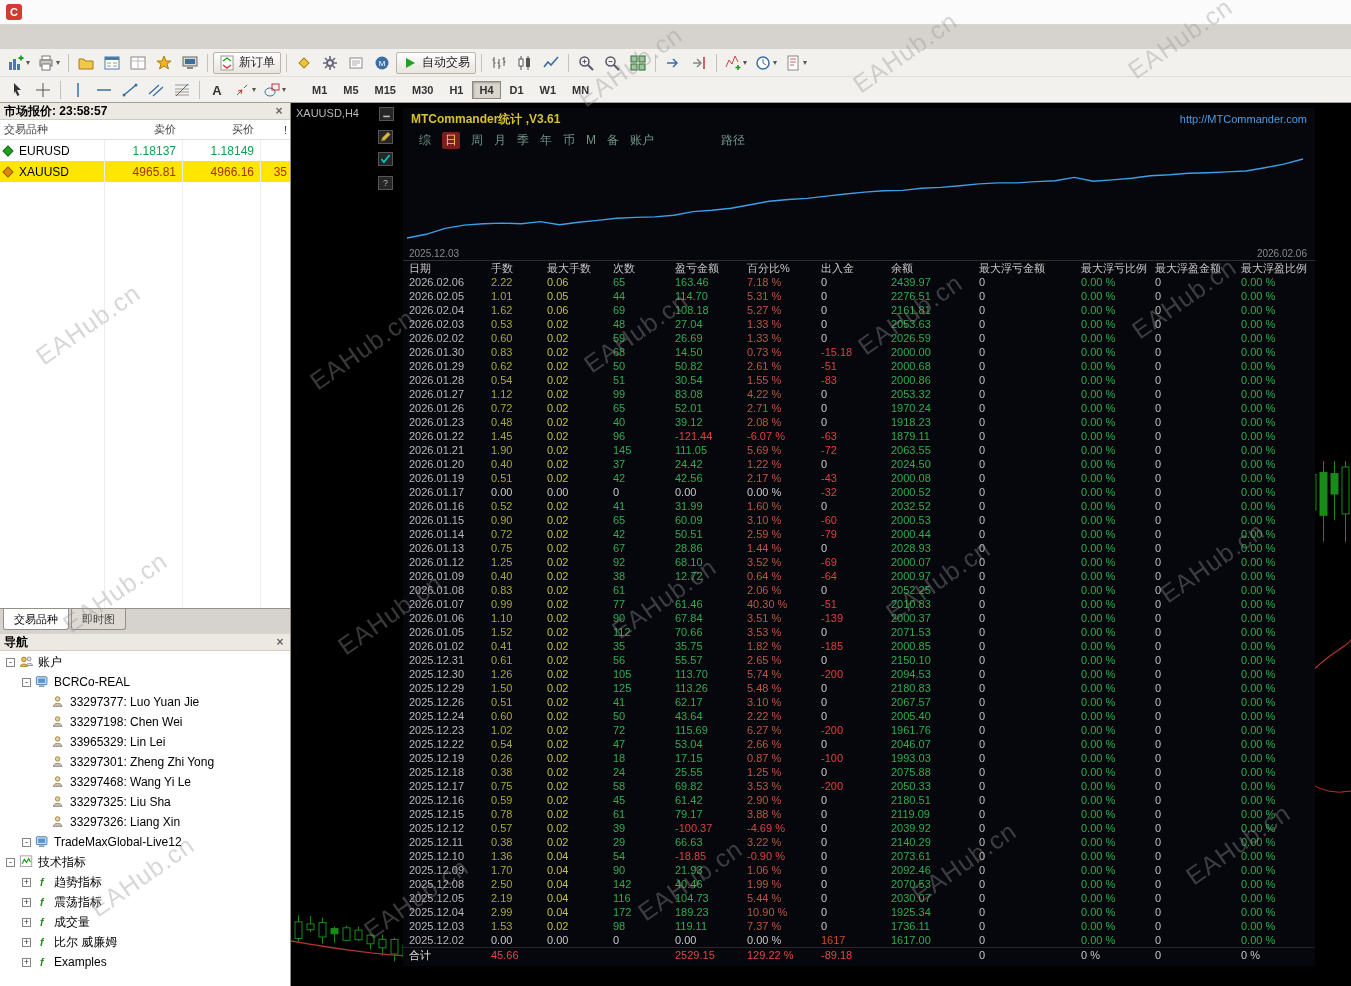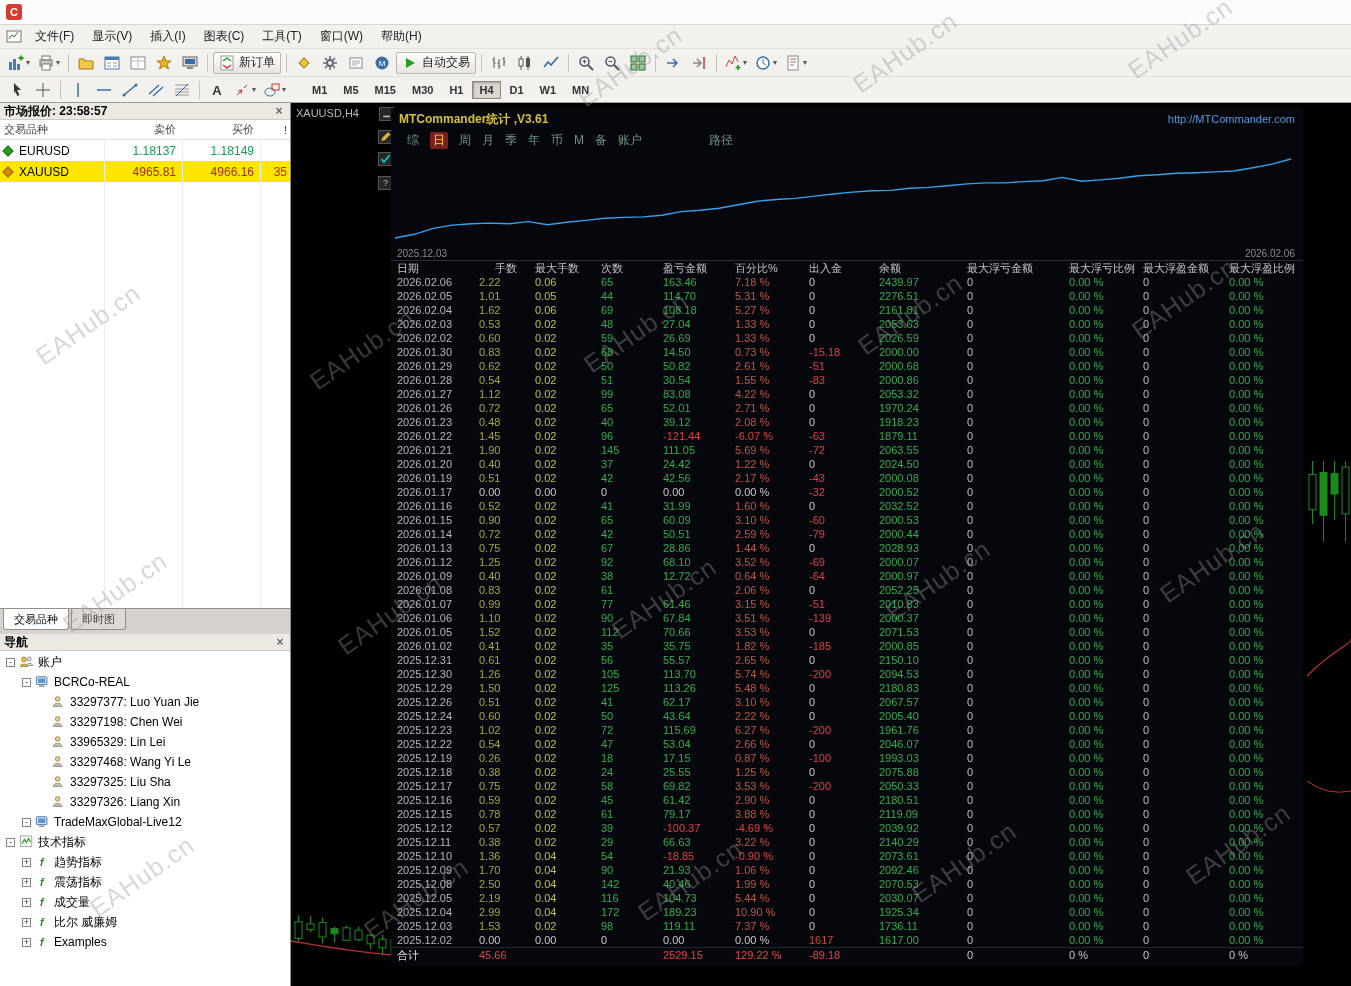--- a/index.html
+++ b/index.html
@@ -55,21 +55,21 @@
   .tree-row{height:20px;display:flex;align-items:center;font-size:12px;color:#000;white-space:nowrap}
   .toggle{width:9px;height:9px;border:1px solid #848484;background:#fff;font-size:9px;line-height:7px;
           text-align:center;color:#333;margin-right:4px;flex:none}
   .ticon14{width:15px;height:14px;margin-right:4px;flex:none}
   
   .chart-region{position:absolute;left:291px;top:103px;width:1060px;height:883px;background:#000;overflow:hidden}
   .chart-label{position:absolute;left:5px;top:4px;color:#b9b9b9;font-size:11px;z-index:2}
   .mini-btn{position:absolute;width:15px;height:14px;background:#262626;border:1px solid #555;
             display:flex;align-items:center;justify-content:center;z-index:2}
   
-  .mtc{position:absolute;left:100px;top:5px;width:912px;height:858px;background:#06060d;z-index:5}
+  .mtc{position:absolute;left:112px;top:5px;width:912px;height:858px;background:#06060d;z-index:5}
   .mtc-head{height:22px;display:flex;align-items:center;padding:0 8px}
   .mtc-title{color:#d6c22e;font-size:12px;font-weight:bold}
   .mtc-url{margin-left:auto;color:#4f9ddd;font-size:11px}
   .mtc-tabs{height:20px;display:flex;align-items:center;padding-left:16px;gap:11px}
   .mtc-tab{color:#6f9585;font-size:12px}
   .mtc-tab.active{background:#7a1f1f;color:#ffd040;padding:0 3px;border-radius:2px}
   .mtc-tab.path{margin-left:56px}
   .mtc-chart{position:relative;height:111px;border-bottom:1px solid #2e2e3a}
   .mtc-date{position:absolute;bottom:1px;font-size:10px;color:#8a8a8a}
   .mtc-colhead,.mtc-row,.mtc-total{display:flex;height:14px;line-height:14px;font-size:11px;
@@ -86,35 +86,20 @@
 </style>
 </head>
 <body>
 
 <div class="app">
 
   <div class="titlebar">
     <span class="app-ico">C</span>
   </div>
 
-  <div class="menubar">
-    <span class="menu-ico" id="menu-ico"><svg width="16" height="16" viewBox="0 0 16 16" xmlns="http://www.w3.org/2000/svg">
-          <rect x="1" y="2" width="14" height="11" fill="#fff" stroke="#777"></rect>
-          <path d="M3 10l3-4 2 2 4-5" stroke="#2a7a2a" fill="none"></path>
-        </svg></span>
-    <span id="menu-items" style="display:flex">
-        <span class="menu-item">文件(F)</span>
-        <span class="menu-item">显示(V)</span>
-        <span class="menu-item">插入(I)</span>
-        <span class="menu-item">图表(C)</span>
-        <span class="menu-item">工具(T)</span>
-        <span class="menu-item">窗口(W)</span>
-        <span class="menu-item">帮助(H)</span>
-      </span>
-  </div>
 
   <div class="toolbar" id="toolbar-main">
       <span class="tbtn">
         <span class="ticon"><svg width="16" height="16" viewBox="0 0 16 16" xmlns="http://www.w3.org/2000/svg">
             <rect x="1" y="7" width="3" height="8" fill="#4a7ab5"></rect>
             <rect x="5" y="4" width="3" height="11" fill="#4a7ab5"></rect>
             <rect x="9" y="9" width="3" height="6" fill="#4a7ab5"></rect>
             <path d="M10.5 3h5M13 0.5v5" stroke="#1f9d1f" stroke-width="1.8" fill="none"></path>
           </svg></span>
         <span class="caret">▾</span>
@@ -420,20 +405,28 @@
             </svg></span>
           <span>33297198: Chen Wei</span>
         </div>
         <div class="tree-row" style="padding-left: 38px;">
           <span style="width: 13px; flex: 0 0 auto;"></span>
           <span class="ticon14"><svg width="15" height="14" viewBox="0 0 16 16" xmlns="http://www.w3.org/2000/svg">
               <circle cx="7" cy="4.5" r="2.6" fill="#e8d08a" stroke="#98824a"></circle>
               <path d="M2 13c0-4.5 10-4.5 10 0z" fill="#c9c2b4" stroke="#8a8478"></path>
             </svg></span>
           <span>33965329: Lin Lei</span>
+        </div>
+        <div class="tree-row" style="padding-left: 38px;">
+          <span style="width: 13px; flex: 0 0 auto;"></span>
+          <span class="ticon14"><svg width="15" height="14" viewBox="0 0 16 16" xmlns="http://www.w3.org/2000/svg">
+              <circle cx="7" cy="4.5" r="2.6" fill="#e8d08a" stroke="#98824a"></circle>
+              <path d="M2 13c0-4.5 10-4.5 10 0z" fill="#c9c2b4" stroke="#8a8478"></path>
+            </svg></span>
+          <span>33297301: Zheng Zhi Yong</span>
         </div>
         <div class="tree-row" style="padding-left: 38px;">
           <span style="width: 13px; flex: 0 0 auto;"></span>
           <span class="ticon14"><svg width="15" height="14" viewBox="0 0 16 16" xmlns="http://www.w3.org/2000/svg">
               <circle cx="7" cy="4.5" r="2.6" fill="#e8d08a" stroke="#98824a"></circle>
               <path d="M2 13c0-4.5 10-4.5 10 0z" fill="#c9c2b4" stroke="#8a8478"></path>
             </svg></span>
           <span>33297468: Wang Yi Le</span>
         </div>
         <div class="tree-row" style="padding-left: 38px;">
@@ -732,21 +725,21 @@
         </div>
       <div class="mtc-chart">
         <svg id="equity-svg" width="904" height="98">
             <polyline points="4.0,88.0 23.1,84.3 42.1,78.4 61.2,75.1 80.3,73.8 99.3,73.1 118.4,73.7 137.4,71.6 156.5,74.8 175.6,72.3 194.6,70.4 213.7,68.2 232.8,67.4 251.8,66.9 270.9,65.2 290.0,61.6 309.0,60.2 328.1,58.3 347.1,54.8 366.2,51.2 385.3,49.5 404.3,48.4 423.4,46.1 442.5,44.0 461.5,42.1 480.6,40.8 499.7,40.4 518.7,38.3 537.8,37.4 556.9,35.8 575.9,33.9 595.0,32.9 614.0,32.9 633.1,31.6 652.2,30.8 671.2,27.4 690.3,31.2 709.4,29.9 728.4,28.3 747.5,25.7 766.6,24.8 785.6,23.2 804.7,22.7 823.7,21.9 842.8,21.0 861.9,17.7 880.9,14.1 900.0,9.0 " fill="none" stroke="#3aa0e8" stroke-width="1.4"></polyline>
           </svg>
         <span class="mtc-date" style="left:6px">2025.12.03</span>
         <span class="mtc-date" style="right:8px">2026.02.06</span>
       </div>
       <div class="mtc-colhead" id="mtc-colhead">
           <span class="mtc-cell" style="width: 82px;">日期</span>
-          <span class="mtc-cell" style="width: 56px; text-align: center;">手数</span>
+          <span class="mtc-cell" style="width: 56px;">手数</span>
           <span class="mtc-cell" style="width: 66px;">最大手数</span>
           <span class="mtc-cell" style="width: 62px;">次数</span>
           <span class="mtc-cell" style="width: 72px;">盈亏金额</span>
           <span class="mtc-cell" style="width: 74px;">百分比%</span>
           <span class="mtc-cell" style="width: 70px;">出入金</span>
           <span class="mtc-cell" style="width: 88px;">余额</span>
           <span class="mtc-cell" style="width: 102px;">最大浮亏金额</span>
           <span class="mtc-cell" style="width: 74px;">最大浮亏比例</span>
           <span class="mtc-cell" style="width: 86px;">最大浮盈金额</span>
           <span class="mtc-cell" style="width: 76px;">最大浮盈比例</span>
@@ -1073,21 +1066,21 @@
             <span class="mtc-cell" style="width: 74px; color: rgb(47, 174, 78);">0.00 %</span>
             <span class="mtc-cell" style="width: 86px; color: rgb(192, 192, 192);">0</span>
             <span class="mtc-cell" style="width: 76px; color: rgb(47, 174, 78);">0.00 %</span>
           </div>
           <div class="mtc-row">
             <span class="mtc-cell" style="width: 82px; color: rgb(184, 184, 184);">2026.01.07</span>
             <span class="mtc-cell" style="width: 56px; color: rgb(168, 168, 56);">0.99</span>
             <span class="mtc-cell" style="width: 66px; color: rgb(194, 194, 64);">0.02</span>
             <span class="mtc-cell" style="width: 62px; color: rgb(47, 174, 78);">77</span>
             <span class="mtc-cell" style="width: 72px; color: rgb(47, 174, 78);">61.46</span>
-            <span class="mtc-cell" style="width: 74px; color: rgb(188, 90, 64);">3.15 %</span>
+            <span class="mtc-cell" style="width: 74px; color: rgb(188, 90, 64);">40.30 %</span>
             <span class="mtc-cell" style="width: 70px; color: rgb(224, 64, 64);">-51</span>
             <span class="mtc-cell" style="width: 88px; color: rgb(47, 174, 78);">2010.83</span>
             <span class="mtc-cell" style="width: 102px; color: rgb(192, 192, 192);">0</span>
             <span class="mtc-cell" style="width: 74px; color: rgb(47, 174, 78);">0.00 %</span>
             <span class="mtc-cell" style="width: 86px; color: rgb(192, 192, 192);">0</span>
             <span class="mtc-cell" style="width: 76px; color: rgb(47, 174, 78);">0.00 %</span>
           </div>
           <div class="mtc-row">
             <span class="mtc-cell" style="width: 82px; color: rgb(184, 184, 184);">2026.01.06</span>
             <span class="mtc-cell" style="width: 56px; color: rgb(168, 168, 56);">1.10</span>

